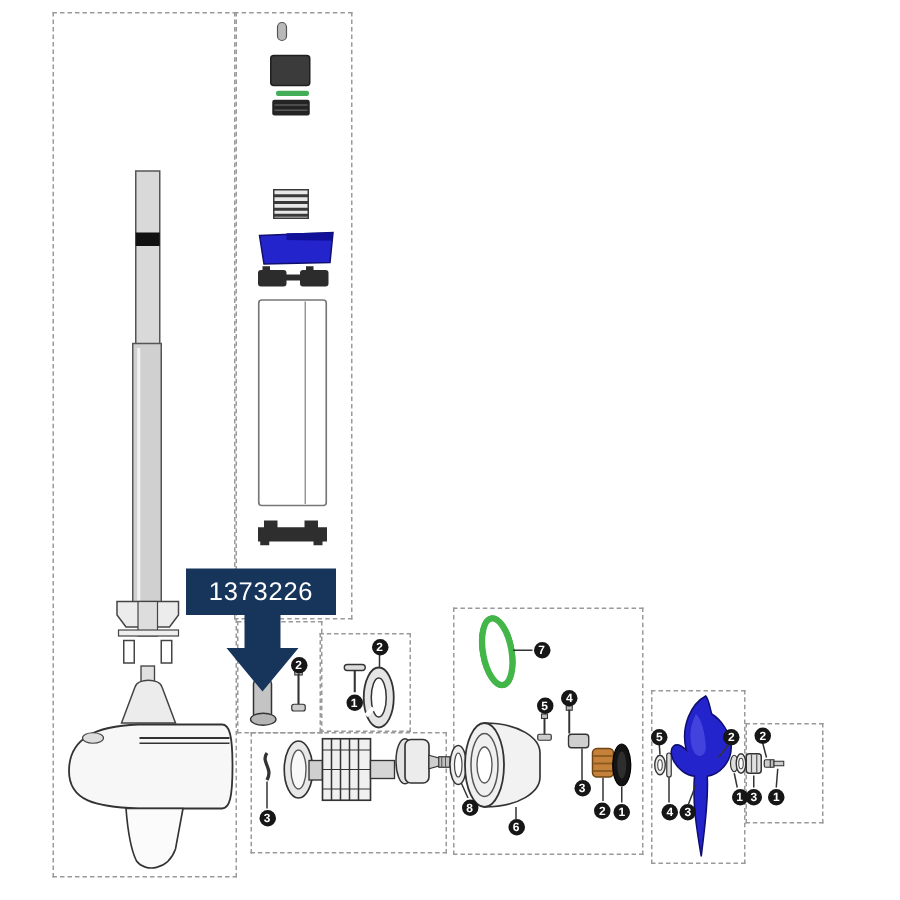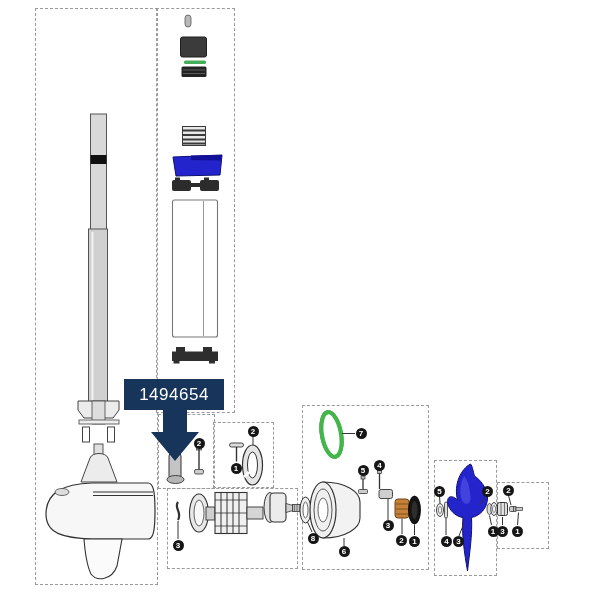--- a/index.html
+++ b/index.html
@@ -225,21 +225,21 @@
         <line x1="504.5" y1="503" x2="504.5" y2="515" stroke="#555" stroke-width="0.8"></line>
       </g>
       <rect x="509.5" y="506.5" width="4.5" height="5" rx="1" fill="#ccc" stroke="#333" stroke-width="0.8"></rect>
       <g>
         <rect x="513.5" y="506.5" width="2.5" height="5" fill="#bbb" stroke="#333" stroke-width="0.7"></rect>
         <rect x="516" y="507.5" width="6.5" height="3" fill="#ccc" stroke="#333" stroke-width="0.7"></rect>
       </g>
     </g>
   </svg>
 
-  <div id="part-label" style="background: rgb(23, 53, 91);">1494654</div>
+  <div id="part-label" style="background: rgb(23, 53, 91);">1373226</div>
   <svg id="arrow-svg" width="600" height="600" viewBox="0 0 600 600">
     <polygon points="163,409 187,409 187,432 199,432 175,461 151,432 163,432" fill="#17355b"></polygon>
   </svg>
 
   <div class="co" style="left:193.5px;top:437.5px;">2</div>
   <div class="co" style="left:247.5px;top:425.5px;">2</div>
   <div class="co" style="left:230.5px;top:462.5px;">1</div>
   <div class="co" style="left:172.5px;top:539.5px;">3</div>
   <div class="co" style="left:355.5px;top:427.5px;">7</div>
   <div class="co" style="left:357.5px;top:464.5px;">5</div>

